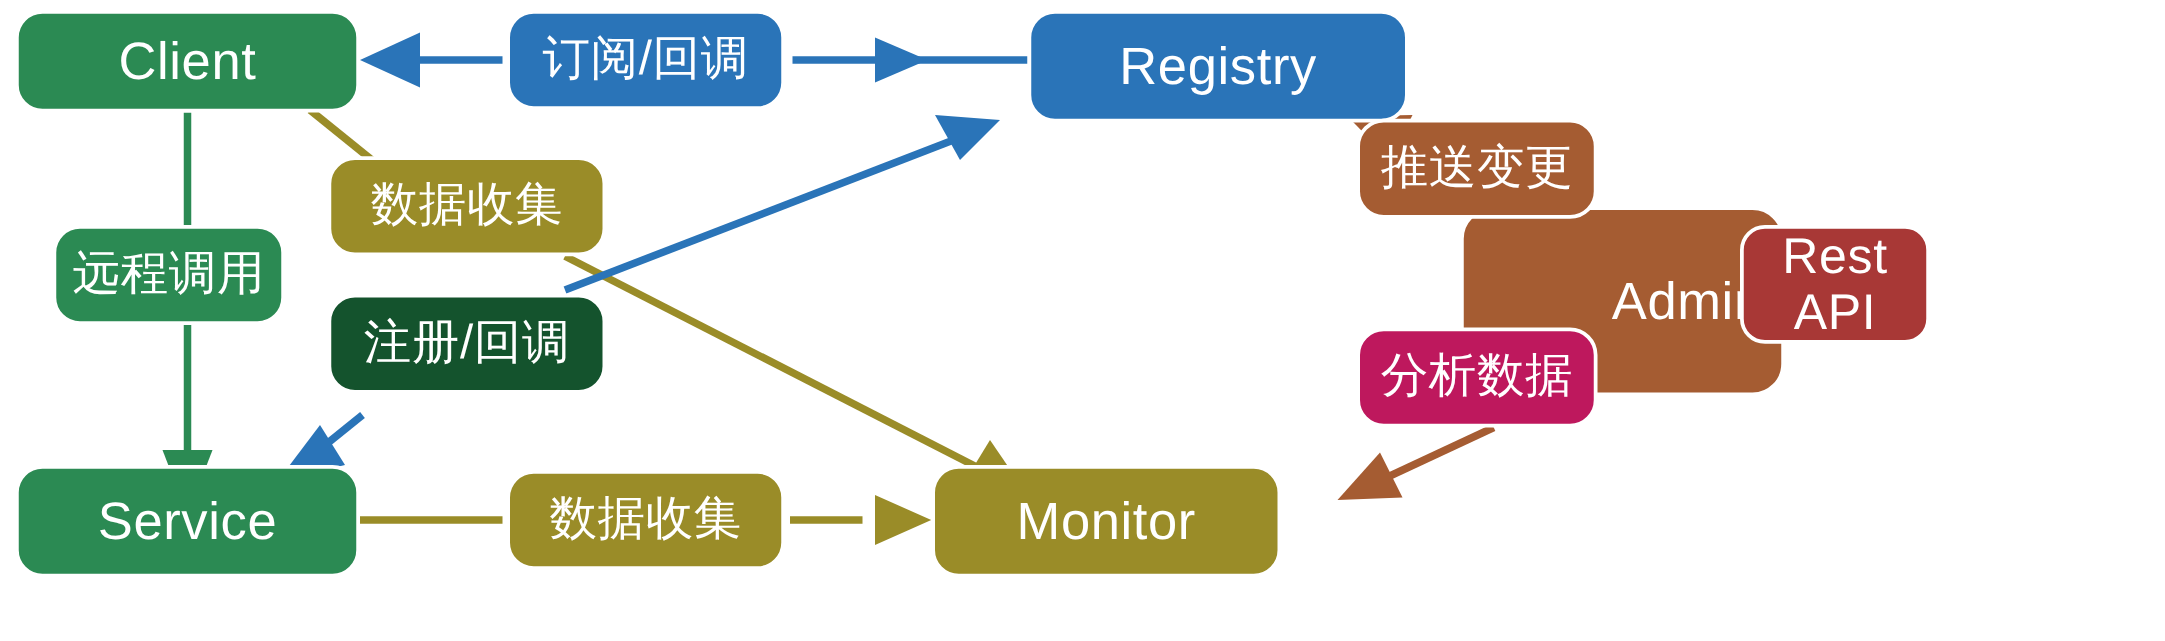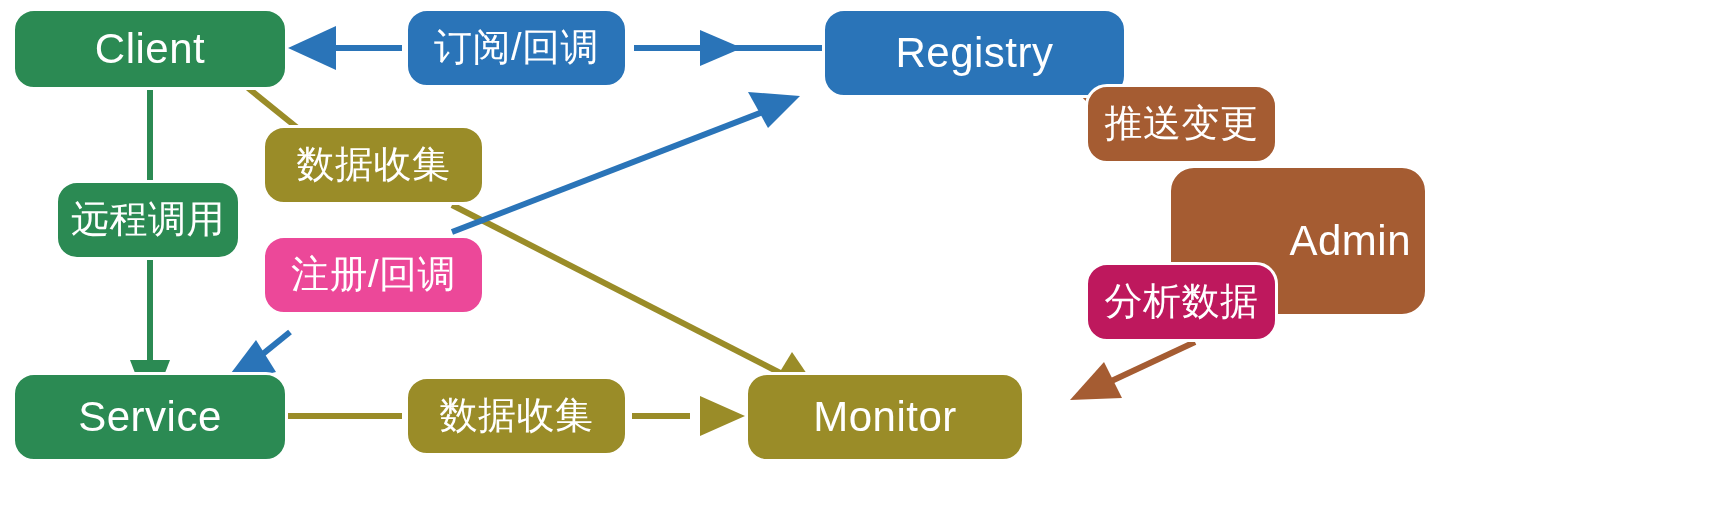--- a/index.html
+++ b/index.html
@@ -113,42 +113,46 @@
   </div>
 
   <div class="node big z-mid" style="left:12px;  top:372px; width:276px; height:90px;  background:#2b8a53;">
     <span>Service</span>
   </div>
 
   <div class="node admin z-base" style="left:1168px; top:165px; width:260px; height:152px; background:#a55c32; border-radius:26px; justify-content:flex-end; padding-right:14px;">
     <span>Admin</span>
   </div>
 
+  <div class="node rest z-top" style="left:1392px; top:180px; width:152px; height:95px; background:#a83836; border-radius:20px;">
+    <span>Rest
+API</span>
+  </div>
 
   <div class="node label z-top" style="left:405px; top:8px; width:223px; height:80px; background:#2a74b8;">
     <span>订阅/回调</span>
   </div>
 
-  <div class="node label z-top" style="left:55px; top:180px; width:186px; height:80px; background:#2b8a53;">
+  <div class="node label z-top" style="left:42px; top:180px; width:186px; height:80px; background:#2b8a53;">
     <span>远程调用</span>
   </div>
 
   <div class="node label z-top" style="left:262px; top:125px; width:223px; height:80px; background:#9a8c28;">
     <span>数据收集</span>
   </div>
 
-  <div class="node label z-top" style="left:262px; top:235px; width:223px; height:80px; background:#ec4899;">
+  <div class="node label z-top" style="left:262px; top:235px; width:223px; height:80px; background:#14532d;">
     <span>注册/回调</span>
   </div>
 
   <div class="node label z-top" style="left:405px; top:376px; width:223px; height:80px; background:#9a8c28;">
     <span>数据收集</span>
   </div>
 
-  <div class="node label z-top" style="left:1085px; top:84px; width:193px; height:80px; background:#a55c32;">
+  <div class="node label z-top" style="left:1085px; top:95px; width:193px; height:80px; background:#a55c32;">
     <span>推送变更</span>
   </div>
 
   <div class="node label z-top" style="left:1085px; top:262px; width:193px; height:80px; background:#be185d;">
     <span>分析数据</span>
   </div>
 
 </div>
 
 </body></html>

